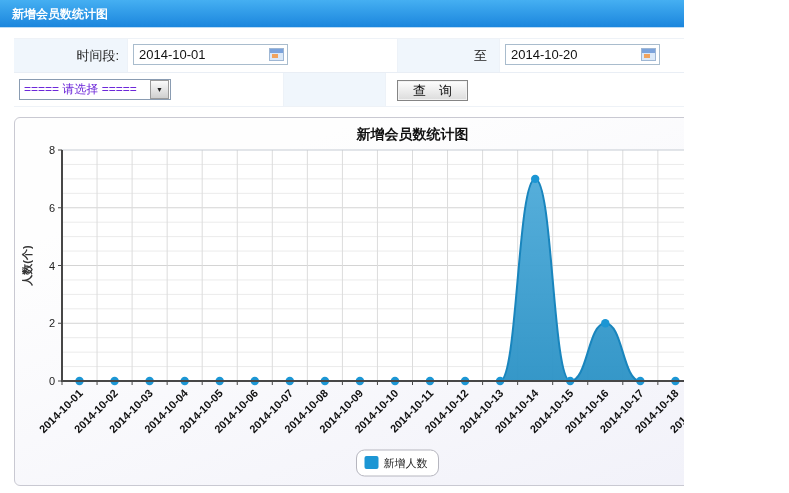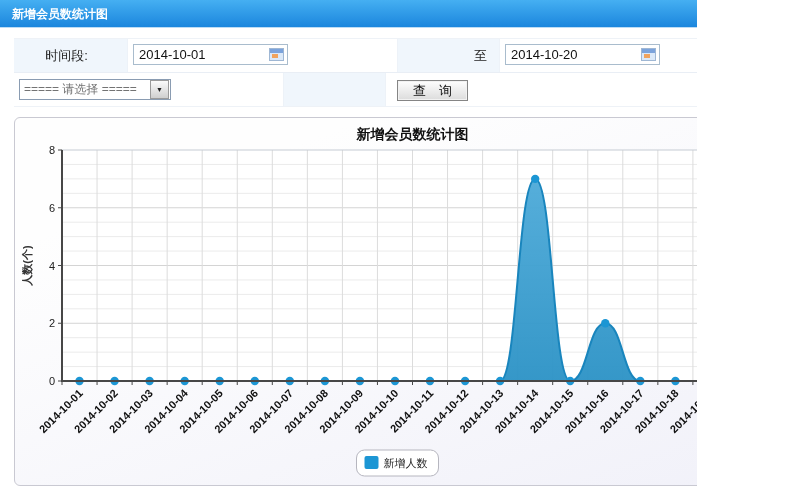--- a/index.html
+++ b/index.html
@@ -1,48 +1,48 @@
 <!DOCTYPE html>
 <html style="--header-top: #45aff2; --header-bottom: #1b86dd; --label-cell-bg: #f0f6fc; --accent-blue: #2e96ca;"><head>
 <meta charset="utf-8">
 <style>
   html,body{margin:0;padding:0;background:#fff;}
   body{width:789px;height:493px;font-family:"Liberation Sans","DejaVu Sans",sans-serif;}
-  .dialog{position:relative;width:684px;height:493px;background:#fff;overflow:hidden;padding-left:13px;}
+  .dialog{position:relative;width:684px;height:493px;background:#fff;overflow:hidden;}
 
   
   .titlebar{position:absolute;left:0;top:0;width:789px;height:27px;
     background:linear-gradient(var(--header-top,#45aff2),var(--header-bottom,#1b86dd));
     border-bottom:1px solid #bcdcf5;}
   .titlebar .title{display:inline-block;margin:6px 0 0 12px;color:#fff;font-size:12px;font-weight:bold;}
   .titlebar .close{position:absolute;right:10px;top:4px;color:#fff;font-size:15px;font-weight:bold;cursor:pointer;line-height:18px;}
 
   
   .formtable{position:absolute;left:14px;top:38px;width:761px;border-top:1px solid #eef2f7;border-bottom:1px solid #eef2f7;}
   .frow{display:flex;height:33px;border-bottom:1px solid #e9eef5;}
   .frow:last-child{border-bottom:none;}
   .cell{box-sizing:border-box;height:33px;border-right:1px solid #edf2f8;}
-  .cell.label{background:var(--label-cell-bg,#f0f6fc);width:114px;text-align:center;
+  .cell.label{background:var(--label-cell-bg,#f0f6fc);width:114px;text-align:right;
     padding-right:8px;line-height:33px;font-size:13px;color:#222;}
   .cell.mid{background:var(--label-cell-bg,#f0f6fc);width:102px;text-align:right;
     padding-right:12px;line-height:33px;font-size:13px;color:#222;}
   .cell.wide{width:270px;}
   .cell.last{flex:1;border-right:none;}
 
   .datebox{display:inline-flex;align-items:center;margin:5px 0 0 5px;width:155px;height:21px;
     border:1px solid #a9bccd;background:#fff;box-sizing:border-box;}
   .datebox input{flex:1;border:none;outline:none;font-size:13px;color:#111;padding:0 0 0 5px;
     font-family:"Liberation Sans","DejaVu Sans",sans-serif;background:transparent;min-width:0;}
   .cal{position:relative;width:15px;height:13px;margin-right:3px;border:1px solid #9fb7d4;
     background:linear-gradient(#7ba3dc 0 4px,#dbe9f9 4px);box-sizing:border-box;cursor:pointer;flex:0 0 auto;}
   .cal::after{content:"";position:absolute;left:2px;top:5px;width:6px;height:4px;background:#f0a35e;}
 
   .selectbox{display:flex;align-items:center;justify-content:space-between;margin:6px 0 0 5px;
     width:152px;height:21px;border:1px solid #8a9cb2;background:#fff;box-sizing:border-box;cursor:pointer;}
-  .selectbox .selval{font-size:12px;color:#737373;padding-left:4px;white-space:nowrap;overflow:hidden;}
+  .selectbox .selval{font-size:12px;color:#6d28d9;padding-left:4px;white-space:nowrap;overflow:hidden;}
   .selbtn{width:17px;height:17px;margin:1px;border:1px solid #9a9a9a;
     background:linear-gradient(#fbfbfb,#cfcfcf);display:flex;align-items:center;justify-content:center;
     font-size:7px;color:#222;flex:0 0 auto;}
 
   .query{margin:7px 0 12px 11px;height:21px;padding:0 15px;font-size:13px;color:#111;
     border:1px solid #858585;background:linear-gradient(#fefefe,#dcdcdc);
     box-shadow:inset 0 0 0 1px #f2f2f2;cursor:pointer;
     font-family:"Liberation Sans","DejaVu Sans",sans-serif;}
 
   

